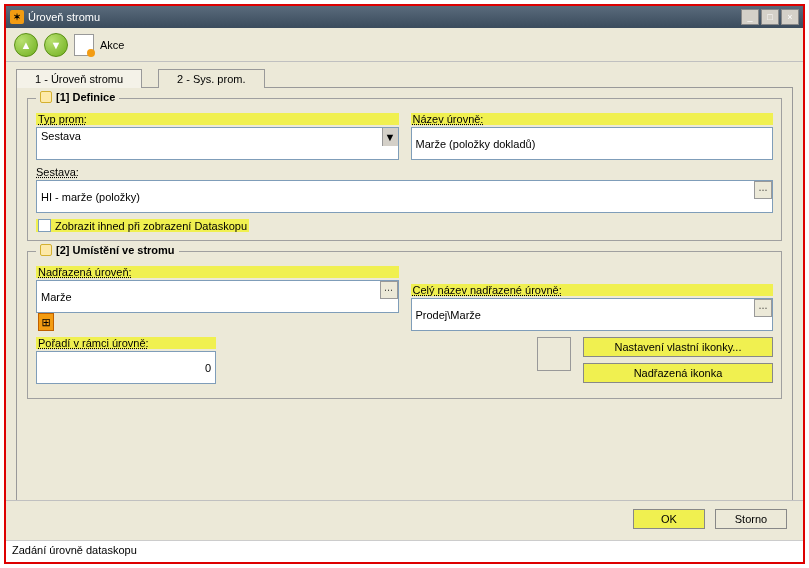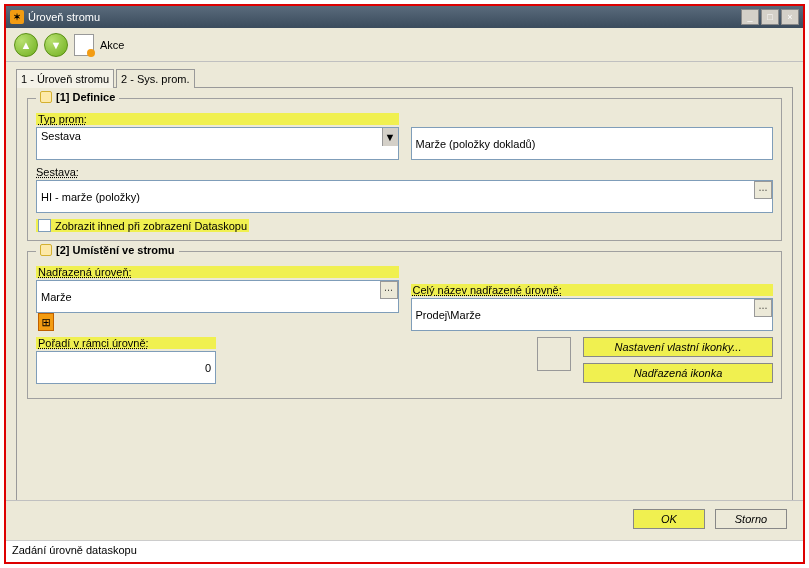--- a/index.html
+++ b/index.html
@@ -8,37 +8,37 @@
 .titlebar { background: linear-gradient(#5a6b7c, #3a4b5c); color: #fff; height: 22px; display: flex; align-items: center; padding: 0 4px; justify-content: space-between; }
 .titlebar-left { display: flex; align-items: center; gap: 4px; }
 .title-icon { width: 14px; height: 14px; background: #f39c12; border-radius: 2px; display:flex; align-items:center; justify-content:center; color:#000; font-size:9px; font-weight:bold; }
 .win-controls { display: flex; gap: 2px; }
 .win-btn { width: 18px; height: 16px; background: #d4d0c8; border: 1px solid #888; display:flex; align-items:center; justify-content:center; font-size:9px; cursor:pointer; }
 .toolbar { background: #ece9d8; height: 34px; display: flex; align-items: center; gap: 6px; padding: 0 8px; border-bottom: 1px solid #c0c0c0; }
 .tb-circle { width: 24px; height: 24px; border-radius: 50%; background: radial-gradient(circle at 30% 30%, #b8e070, #6faf1e); border: 1px solid #5a8f15; display:flex; align-items:center; justify-content:center; color:#fff; cursor:pointer; }
 .tb-docicon { width: 20px; height: 22px; background:#fff; border:1px solid #999; position:relative; cursor:pointer; }
 .tb-docicon::after { content:""; position:absolute; right:-2px; bottom:-2px; width:8px; height:8px; background:#f39c12; border-radius:50%; }
 .tabs-row { display: flex; padding: 6px 10px 0 10px; }
-.tab { background:#ece9d8; border:1px solid #999; border-bottom:none; padding:3px 4px; margin-right:2px; cursor:pointer; position:relative; top:1px; }
+.tab { background:#ece9d8; border:1px solid #999; border-bottom:none; padding:3px 18px; margin-right:16px; cursor:pointer; position:relative; top:1px; }
 .tab.active { background:#f4f2e8; z-index:2; }
 .tab-content { margin: 0 10px 10px 10px; border:1px solid #999; background:#ece9d8; padding:10px; height: 430px; }
 .fieldset { border:1px solid #a0a0a0; margin-bottom: 10px; padding: 8px; position:relative; }
 .fs-legend { position:absolute; top:-8px; left:8px; background:#ece9d8; padding:0 4px; display:flex; align-items:center; gap:4px; font-weight:bold; }
 .fs-icon { width:12px; height:12px; background:#fde9a8; border:1px solid #d4b030; border-radius:2px; }
 .hl { background:#f0f050; padding: 0 2px; }
 .row { display:flex; gap: 12px; margin: 6px 0; align-items:flex-end; }
 .col { flex:1; display:flex; flex-direction:column; gap:2px; }
 .label { color:#000; text-decoration: underline; text-decoration-style: dotted; }
 .input, .select { border:1px solid #7f9db9; background:#fff; padding:2px 4px; height:33px; width:100%; }
 .select-wrap { position:relative; }
 .select-btn { position:absolute; right:1px; top:1px; width:16px; height:18px; background:#d4d0c8; border-left:1px solid #999; display:flex; align-items:center; justify-content:center; cursor:pointer; }
 .browse-btn { position:absolute; right:1px; top:1px; width:18px; height:18px; background:#ece9d8; border:1px solid #999; display:flex; align-items:center; justify-content:center; cursor:pointer; font-size:9px; }
 .checkbox-row { display:flex; align-items:center; gap:4px; margin-top:6px; }
 .cb { width:13px; height:13px; border:1px solid #7f9db9; background:#fff; }
-.btn { border:1px solid #888; background:#ece9d8; padding:3px 12px; cursor:pointer; min-width:80px; text-align:center;font-style:italic; }
+.btn { border:1px solid #888; background:#ece9d8; padding:3px 12px; cursor:pointer; min-width:80px; text-align:center; }
 .btn.hl-btn { background:#f0f050; }
 .bottom-bar { position:absolute; bottom:26px; left:0; right:0; height:36px; border-top:1px solid #c0c0c0; display:flex; justify-content:flex-end; align-items:center; padding:0 16px; gap:10px; background:#ece9d8; }
 .status { position:absolute; bottom:0; left:0; right:0; height:22px; background:#fff; padding:3px 6px; border-top:1px solid #ccc; }
 .num-input { text-align:right; width:180px; }
 .icon-preview { width:34px; height:34px; border:1px solid #999; background:#ece9d8; }
 .tree-orange { width:16px; height:18px; background:#f39c12; border:1px solid #c06000; display:flex; align-items:center; justify-content:center; cursor:pointer; margin-left:2px; }
 </style>
 </head>
 <body>
 
@@ -76,20 +76,21 @@
 
       <div class="row">
         <div class="col">
           <span class="label hl">Typ prom:</span>
           <div class="select-wrap">
             <div class="input">Sestava</div>
             <div class="select-btn">▼</div>
           </div>
         </div>
         <div class="col">
+          <span class="label hl">Název úrovně:</span>
           <input class="input" value="Marže (položky dokladů)" style="">
         </div>
       </div>
 
       <div class="row">
         <div class="col" style="flex:1 1 100%;">
           <span class="label">Sestava:</span>
           <div class="select-wrap">
             <input class="input" value="HI - marže (položky)" style="">
             <div class="browse-btn">⋯</div>

